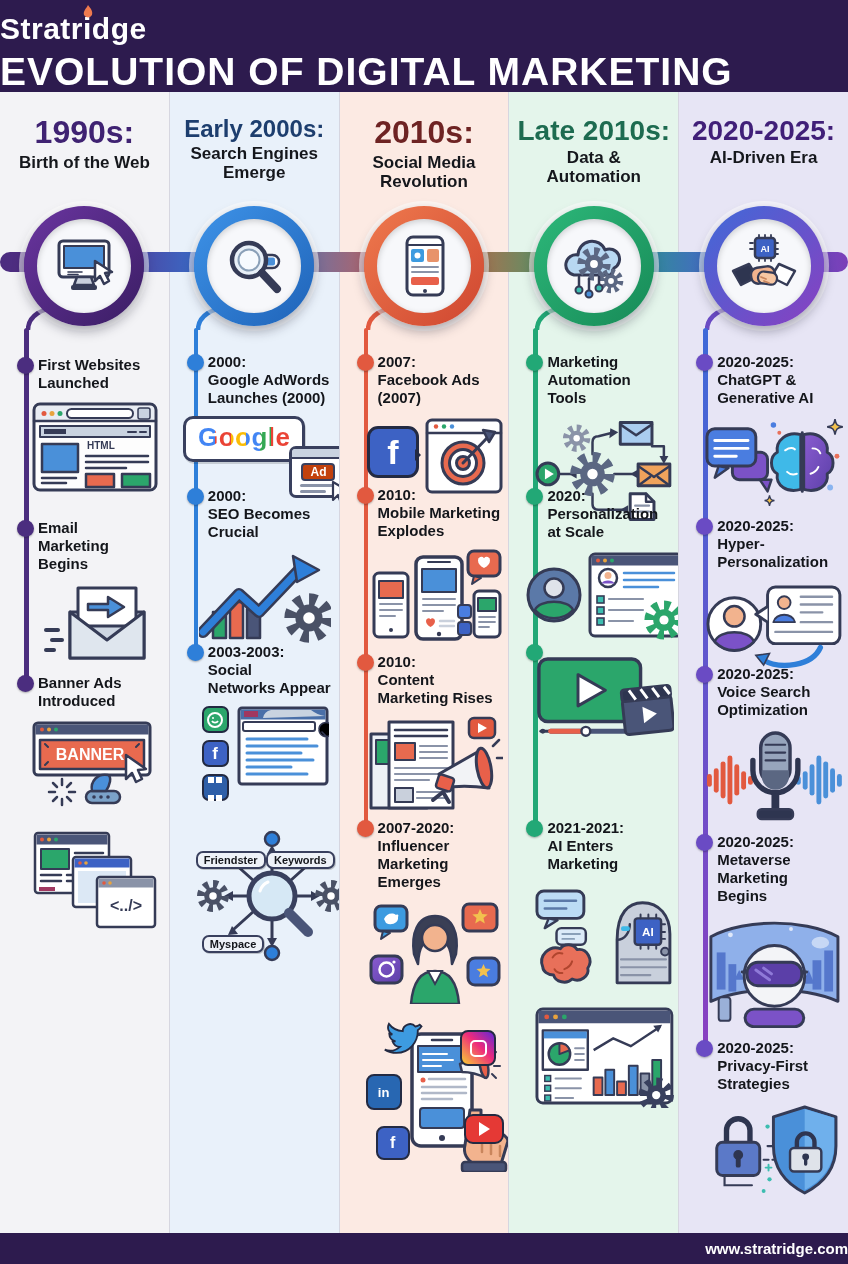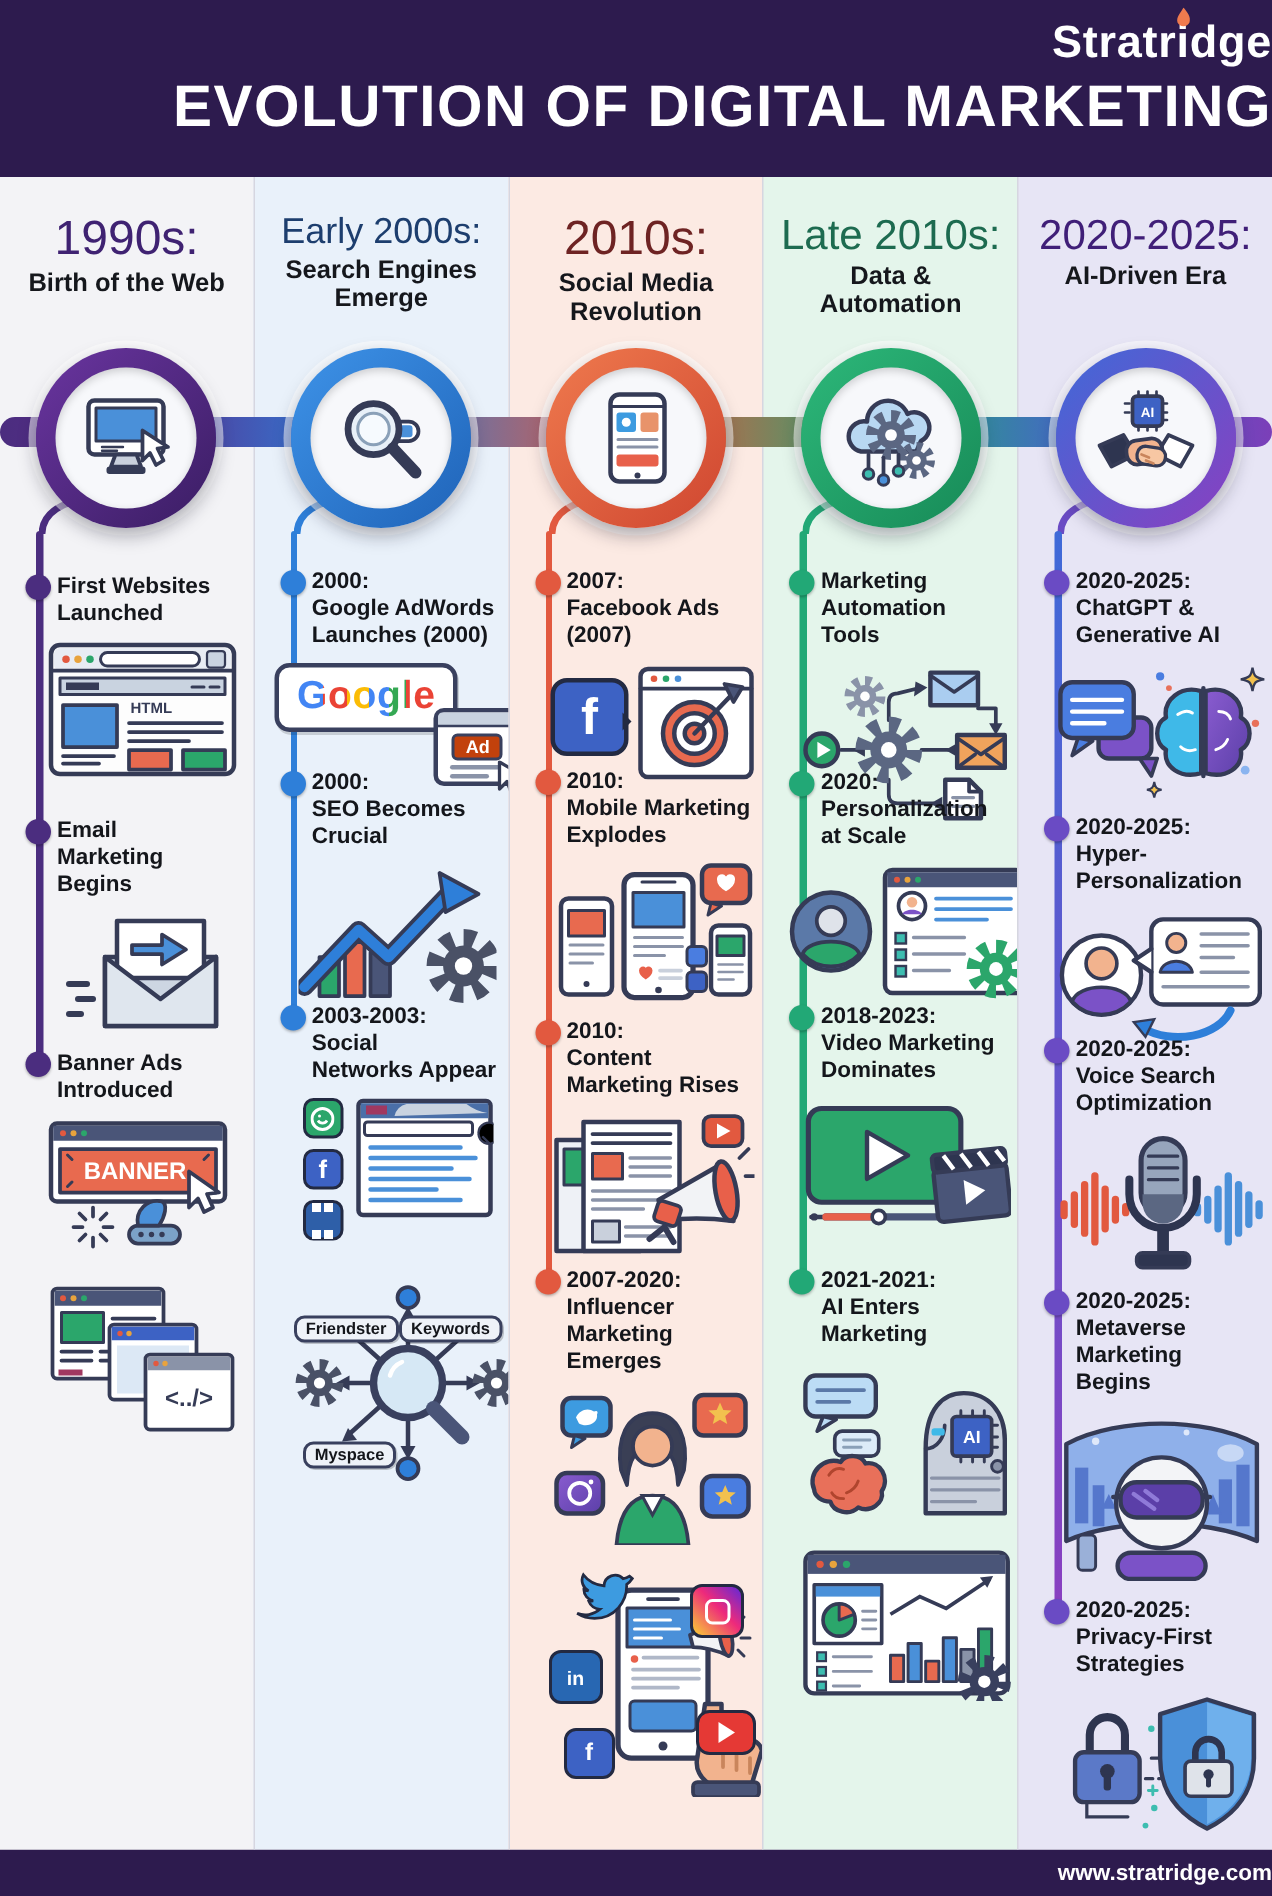--- a/index.html
+++ b/index.html
@@ -1,32 +1,32 @@
 <!DOCTYPE html>
 <html><head>
 <meta charset="utf-8">
 <style>
   html,body{margin:0;padding:0;background:#222;}
   .page{width:848px;height:1264px;position:relative;overflow:hidden;background:#fff;
         font-family:"Liberation Sans","DejaVu Sans",sans-serif;display:flex;flex-direction:column;}
   
-  .hdr{height:118px;box-sizing:border-box;background:#2d1b4e;color:#fff;text-align:right;padding-top:12px;flex:0 0 auto;padding-left:37px;}
+  .hdr{height:92px;box-sizing:border-box;background:#2d1b4e;color:#fff;text-align:left;padding-top:12px;flex:0 0 auto;}
   .logo{display:inline-block;position:relative;font-size:30px;font-weight:bold;letter-spacing:.5px;}
   .logo .flame{position:absolute;top:-7px;right:36%;}
   .hdr h1{margin:4px 0 0;font-size:39px;font-weight:bold;letter-spacing:1px;}
   .ftr{height:31px;box-sizing:border-box;background:#2d1b4e;color:#fff;text-align:right;
        font-size:15px;font-weight:bold;line-height:31px;flex:0 0 auto;}
   
   .cols{flex:1 1 auto;position:relative;display:flex;}
   .connector{position:absolute;left:0;right:0;top:160px;height:20px;z-index:1;border-radius:10px;
      background:linear-gradient(90deg,#4b2d7f 0%,#5a2d8c 10%,#2e7fd9 28%,#e2593f 50%,#22a876 70%,#4a5fd0 86%,#7b3fb8 100%);}
   .col{flex:1 1 0;position:relative;background:var(--bg);}
   .col + .col{border-left:1.5px solid #d6d6e0;}
   .col-head{text-align:center;padding-top:24px;height:82px;}
-  .era{font-weight:normal;font-size:var(--era-size,30px);color:var(--era);line-height:1.05;}
+  .era{font-weight:bold;font-size:var(--era-size,30px);color:var(--era);line-height:1.05;}
   .era-sub{font-weight:bold;font-size:17px;color:#15171c;line-height:1.12;white-space:pre-line;margin-top:3px;}
   .circle-wrap{position:relative;height:136px;display:flex;justify-content:center;align-items:center;z-index:2;}
   .ring{width:120px;height:120px;border-radius:50%;position:relative;
         box-shadow:0 5px 12px rgba(20,20,40,.35),0 0 0 5px rgba(255,255,255,.55);}
   .ring-inner{position:absolute;inset:13px;border-radius:50%;background:#f7f8fb;display:flex;
         align-items:center;justify-content:center;box-shadow:inset 0 2px 6px rgba(0,0,0,.18);}
   .c1 .ring{background:linear-gradient(135deg,#6a35a0,#3a1d63);}
   .c2 .ring{background:linear-gradient(135deg,#3e93e8,#1f63b8);}
   .c3 .ring{background:linear-gradient(135deg,#ef7a4e,#cf4630);}
   .c4 .ring{background:linear-gradient(135deg,#2db87a,#178a57);}
@@ -639,23 +639,20 @@
                   <path d="M21 49 h34 M21 60 h34 M21 71 h24" stroke="#8a93a8" stroke-width="2.2" stroke-linecap="round"></path>
                 </g>
                 <use href="#gearsym" transform="translate(76,70) scale(1.35)" style="color:#2ba66b"></use>
               </svg>
             </div>
           </div>
         </div>
 
         <div class="milestone" style="top:309px">
           <span class="dot"></span>
-          <div class="m-title">2018-2023:
-Video Marketing
-Dominates</div>
           <div class="illus">
             <svg width="142" height="98" viewBox="0 0 142 98">
               <rect class="ln" x="4" y="6" width="104" height="64" rx="9" fill="#2ba66b" stroke-width="3.5"></rect>
               <path class="ln" d="M44 22 L72 38 L44 54 Z" fill="#fff" stroke-width="3"></path>
               <path d="M6 80 h8 M12 80" stroke="#353b56" stroke-width="3" stroke-linecap="round"></path>
               <circle cx="8" cy="80" r="2.5" fill="#353b56"></circle>
               <line x1="16" y1="80" x2="100" y2="80" stroke="#4a5578" stroke-width="5" stroke-linecap="round"></line>
               <line x1="16" y1="80" x2="52" y2="80" stroke="#e8604a" stroke-width="5" stroke-linecap="round"></line>
               <circle class="ln" cx="52" cy="80" r="4.5" fill="#fff" stroke-width="2.5"></circle>
               <g transform="translate(88,38) rotate(-6)">

